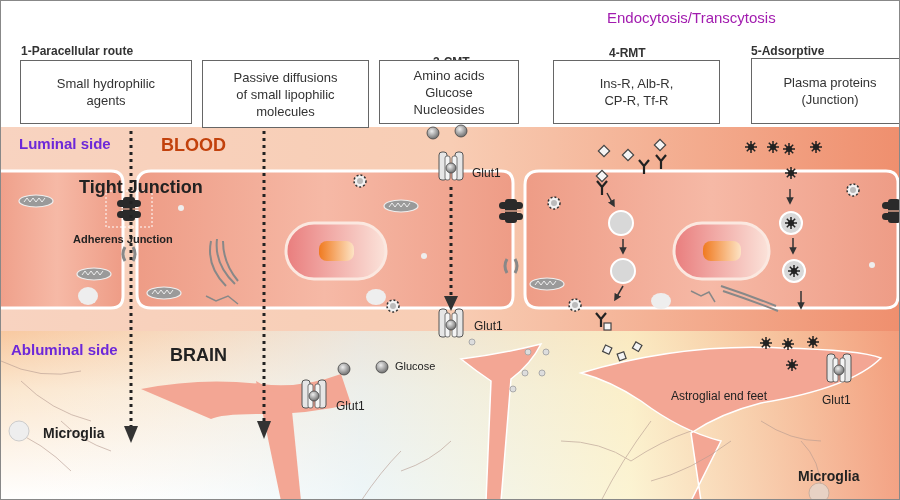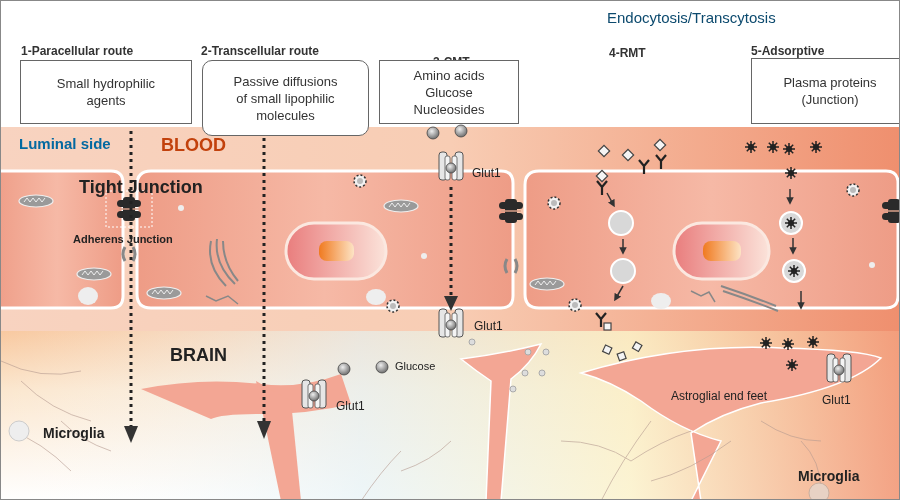--- a/index.html
+++ b/index.html
@@ -3,21 +3,21 @@
 <meta charset="utf-8">
 <style>
   html,body{margin:0;padding:0;}
   body{width:900px;height:500px;overflow:hidden;background:#fff;font-family:"Liberation Sans",sans-serif;position:relative;}
   #stage{position:absolute;left:0;top:0;width:900px;height:500px;overflow:hidden;border:1px solid #888;box-sizing:border-box;}
   svg#art{position:absolute;left:0;top:0;}
   .lbl{position:absolute;white-space:nowrap;color:#222;}
   .route-title{font-weight:bold;font-size:12px;color:#333;}
   .box{position:absolute;background:#fff;border:1px solid #666;box-sizing:border-box;display:flex;align-items:center;justify-content:center;text-align:center;font-size:13px;color:#333;line-height:17px;}
   .box span{display:block;}
-  .side{font-weight:bold;font-size:15px;color:#0369a1;}
+  .side{font-weight:bold;font-size:15px;color:#6d28d9;}
   .region{font-weight:bold;font-size:18px;}
   .small{font-size:12px;color:#222;}
   .smallb{font-size:14px;font-weight:bold;color:#222;}
 </style>
 </head>
 <body>
 
 <div id="stage">
 <svg id="art" width="900" height="500" viewBox="0 0 900 500">
   <defs>
@@ -219,61 +219,67 @@
   <use href="#star" x="765" y="342"></use>
   <use href="#star" x="787" y="343"></use>
   <use href="#star" x="812" y="341"></use>
   <use href="#star" x="791" y="364"></use>
   <use href="#glut" x="838" y="367"></use>
 
   <circle cx="18" cy="430" r="10" fill="#eee" stroke="#ccc"></circle>
   <circle cx="818" cy="492" r="10" fill="#e8d2c4" stroke="#c9b0a0"></circle>
 </svg>
 
-<div class="lbl" style="left:606px;top:8px;font-size:15px;color:#0c4a6e;">Endocytosis/Transcytosis</div>
+<div class="lbl" style="left:606px;top:8px;font-size:15px;color:#a21caf;">Endocytosis/Transcytosis</div>
 
 <div class="lbl route-title" style="left:20px;top:43px;">1-Paracellular route</div>
-<div class="lbl route-title" style="left:200px;top:43px;">2-Transcellular route</div>
 <div class="lbl route-title" style="left:432px;top:54px;">3-CMT</div>
 <div class="lbl route-title" style="left:608px;top:45px;">4-RMT</div>
 <div class="lbl route-title" style="left:750px;top:43px;">5-Adsorptive</div>
 
 <div class="box" style="left:19px;top:59px;width:172px;height:64px;">
   <div>
         <span>Small hydrophilic</span>
         <span>agents</span>
       </div>
 </div>
-<div class="box" style="left:201px;top:59px;width:167px;height:76px;border-radius:10px;">
+<div class="box" style="left:201px;top:59px;width:167px;height:68px;">
   <div>
         <span>Passive diffusions</span>
         <span>of small lipophilic</span>
         <span>molecules</span>
       </div>
 </div>
 <div class="box" style="left:378px;top:59px;width:140px;height:64px;">
   <div>
         <span>Amino acids</span>
         <span>Glucose</span>
         <span>Nucleosides</span>
+      </div>
+</div>
+<div class="box" style="left:552px;top:59px;width:167px;height:64px;">
+  <div>
+        <span>Ins-R, Alb-R,</span>
+        <span>CP-R, Tf-R</span>
       </div>
 </div>
 <div class="box" style="left:750px;top:57px;width:158px;height:66px;">
   <div>
         <span>Plasma proteins</span>
         <span>(Junction)</span>
       </div>
 </div>
 
 <div class="lbl side" style="left:18px;top:134px;">Luminal side</div>
 <div class="lbl region" style="left:160px;top:134px;color:#c2410c;">BLOOD</div>
 <div class="lbl smallb" style="left:78px;top:176px;font-size:18px;">Tight Junction</div>
 <div class="lbl smallb" style="left:72px;top:232px;font-size:11px;">Adherens Junction</div>
 <div class="lbl small" style="left:471px;top:165px;">Glut1</div>
 <div class="lbl small" style="left:473px;top:318px;">Glut1</div>
+<div class="lbl side" style="left:10px;top:340px;">Abluminal side</div>
 <div class="lbl region" style="left:169px;top:344px;">BRAIN</div>
 <div class="lbl small" style="left:394px;top:359px;font-size:11px;">Glucose</div>
 <div class="lbl small" style="left:335px;top:398px;">Glut1</div>
 <div class="lbl small" style="left:670px;top:388px;">Astroglial end feet</div>
 <div class="lbl small" style="left:821px;top:392px;">Glut1</div>
 <div class="lbl smallb" style="left:42px;top:424px;">Microglia</div>
 <div class="lbl smallb" style="left:797px;top:467px;">Microglia</div>
 </div>
 
 </body></html>

